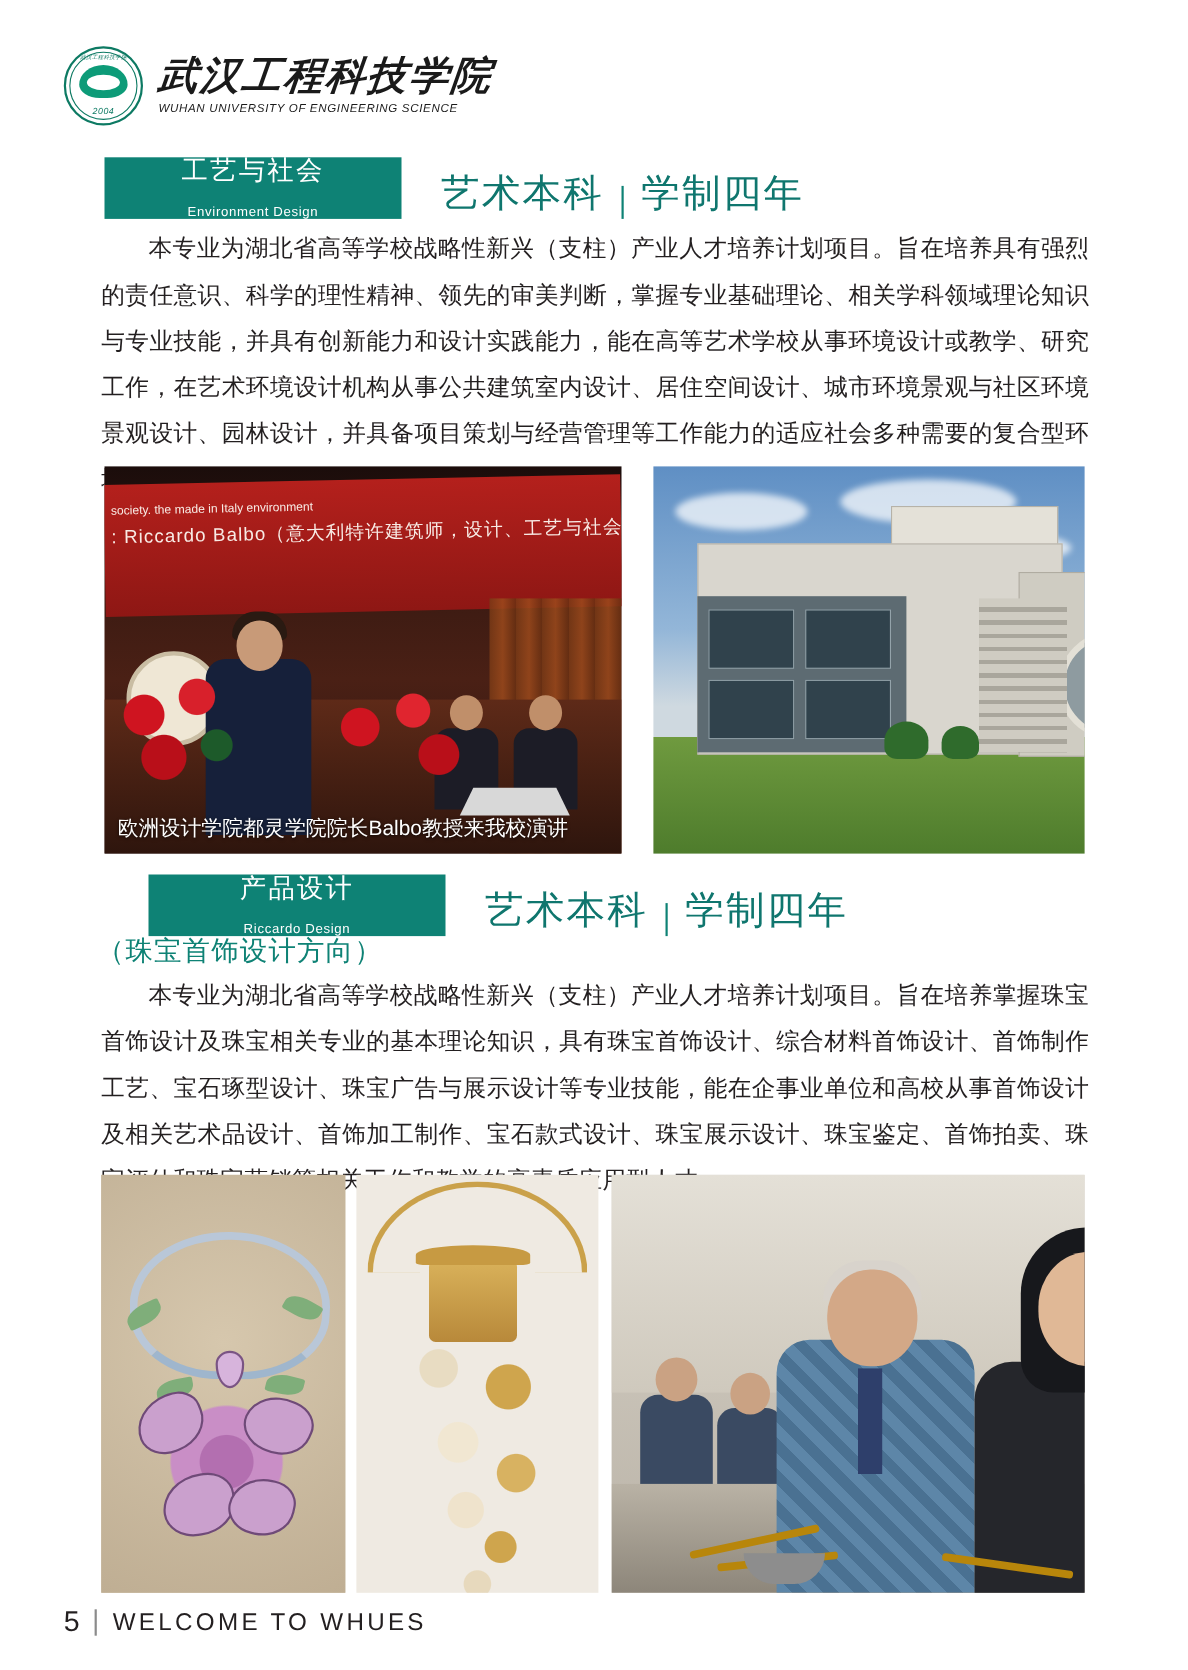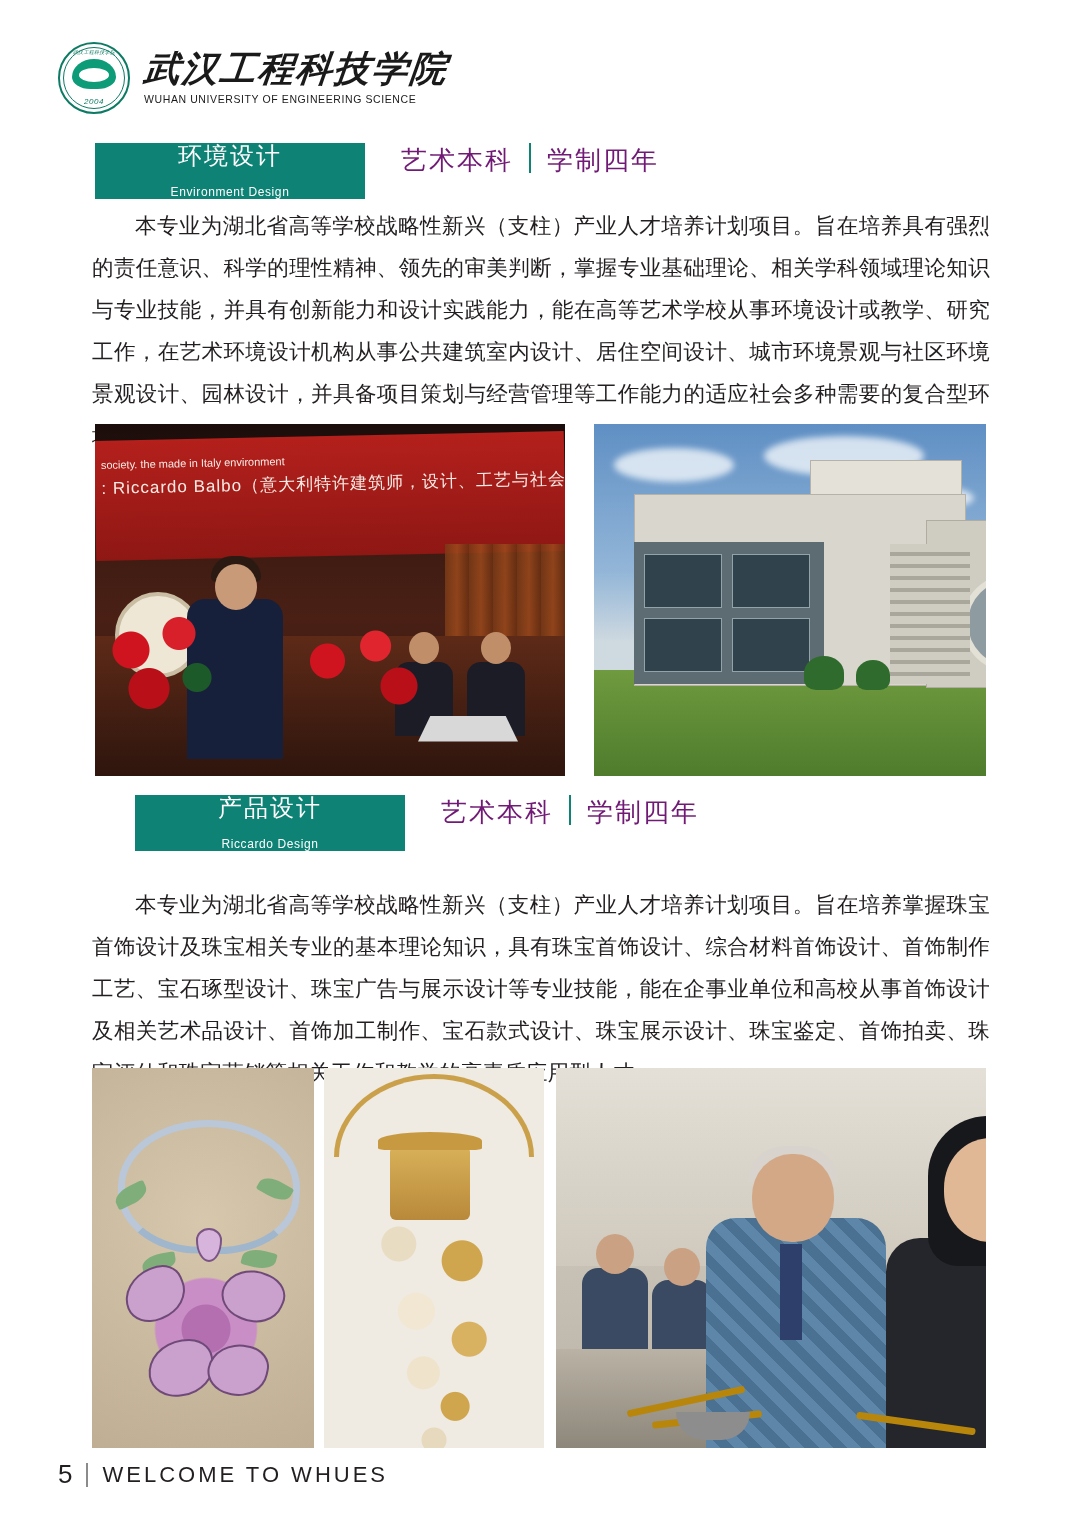--- a/index.html
+++ b/index.html
@@ -102,20 +102,21 @@
     font-style: italic;
     letter-spacing: 2px;
     color: #1a1a1a;
     line-height: 1.05;
     transform: skewX(-6deg);
   }
   .logo-en {
     font-size: 10.5px;
     letter-spacing: .6px;
     color: #1a1a1a;
+    font-style: italic;
   }
 
   
   .sec-head {
     position: absolute;
     display: flex;
     align-items: stretch;
   }
   .sec-tag {
     width: 270px;
@@ -132,24 +133,24 @@
     font-size: 24px;
     letter-spacing: 2px;
   }
   .sec-tag .en {
     font-size: 12px;
     letter-spacing: .6px;
     margin-top: 18px;
   }
   .sec-meta {
     display: flex;
-    align-items: flex-start;
+    align-items: flex-end;
     margin-left: 36px;
-    color: #701a75;
-    font-size: 26px;
+    color: #0f766e;
+    font-size: 35px;
     letter-spacing: 2px;
   }
   .sec-meta .divider {
     display: inline-block;
     width: 2px;
     height: 30px;
     background: #0e8275;
     margin: 0 16px;
   }
 
@@ -636,21 +637,21 @@
       <div class="year">2004</div>
     </div>
     <div class="logo-text">
       <div class="logo-cn">武汉工程科技学院</div>
       <div class="logo-en">WUHAN UNIVERSITY OF ENGINEERING SCIENCE</div>
     </div>
   </div>
 
   <div class="sec-head" style="left:95px; top:143px;">
     <div class="sec-tag">
-      <span class="cn">环境设计</span>
+      <span class="cn">工艺与社会</span>
       <span class="en">Environment Design</span>
     </div>
     <div class="sec-meta">
       <span>艺术本科</span>
       <span class="divider"></span>
       <span>学制四年</span>
     </div>
   </div>
 
   <div class="para" style="left:92px; top:206px;">本专业为湖北省高等学校战略性新兴（支柱）产业人才培养计划项目。旨在培养具有强烈的责任意识、科学的理性精神、领先的审美判断，掌握专业基础理论、相关学科领域理论知识与专业技能，并具有创新能力和设计实践能力，能在高等艺术学校从事环境设计或教学、研究工作，在艺术环境设计机构从事公共建筑室内设计、居住空间设计、城市环境景观与社区环境景观设计、园林设计，并具备项目策划与经营管理等工作能力的适应社会多种需要的复合型环境设计人才。</div>
@@ -665,20 +666,21 @@
     <div class="stage"></div>
     <div class="clock"></div>
     <div class="speaker-body"></div>
     <div class="speaker-hair"></div>
     <div class="speaker-head"></div>
     <div class="panelist p1"></div>
     <div class="panelist p2"></div>
     <div class="laptop"></div>
     <div class="flowers-l"></div>
     <div class="flowers-m"></div>
+    <div class="caption-bar">欧洲设计学院都灵学院院长Balbo教授来我校演讲</div>
   </div>
 
   <div class="photo ph-building" style="left:594px; top:424px; width:392px; height:352px;">
     <div class="cloud" style="left:20px; top:24px; width:120px; height:34px;"></div>
     <div class="cloud" style="left:170px; top:12px; width:160px; height:40px;"></div>
     <div class="cloud" style="left:250px; top:60px; width:130px; height:28px;"></div>
     <div class="b-top"></div>
     <div class="b-main"></div>
     <div class="b-dark">
       <div class="win" style="left:10px; top:12px; width:76px; height:52px;"></div>
@@ -698,20 +700,21 @@
       <span class="cn">产品设计</span>
       <span class="en">Riccardo Design</span>
     </div>
     <div class="sec-meta">
       <span>艺术本科</span>
       <span class="divider"></span>
       <span>学制四年</span>
     </div>
   </div>
 
+  <div class="sec-sub" style="left:88px; top:848px;">（珠宝首饰设计方向）</div>
 
   <div class="para" style="left:92px; top:885px;">本专业为湖北省高等学校战略性新兴（支柱）产业人才培养计划项目。旨在培养掌握珠宝首饰设计及珠宝相关专业的基本理论知识，具有珠宝首饰设计、综合材料首饰设计、首饰制作工艺、宝石琢型设计、珠宝广告与展示设计等专业技能，能在企事业单位和高校从事首饰设计及相关艺术品设计、首饰加工制作、宝石款式设计、珠宝展示设计、珠宝鉴定、首饰拍卖、珠宝评估和珠宝营销等相关工作和教学的高素质应用型人才。</div>
 
   <div class="photo ph-sketch" style="left:92px; top:1068px; width:222px; height:380px;">
     <div class="paper"></div>
     <div class="chain"></div>
     <div class="leaf" style="left:22px; top:118px; transform:rotate(-25deg);"></div>
     <div class="leaf" style="left:166px; top:112px; transform:rotate(30deg);"></div>
     <div class="leaf" style="left:50px; top:186px; transform:rotate(-10deg);"></div>
     <div class="leaf" style="left:150px; top:182px; transform:rotate(14deg);"></div>

